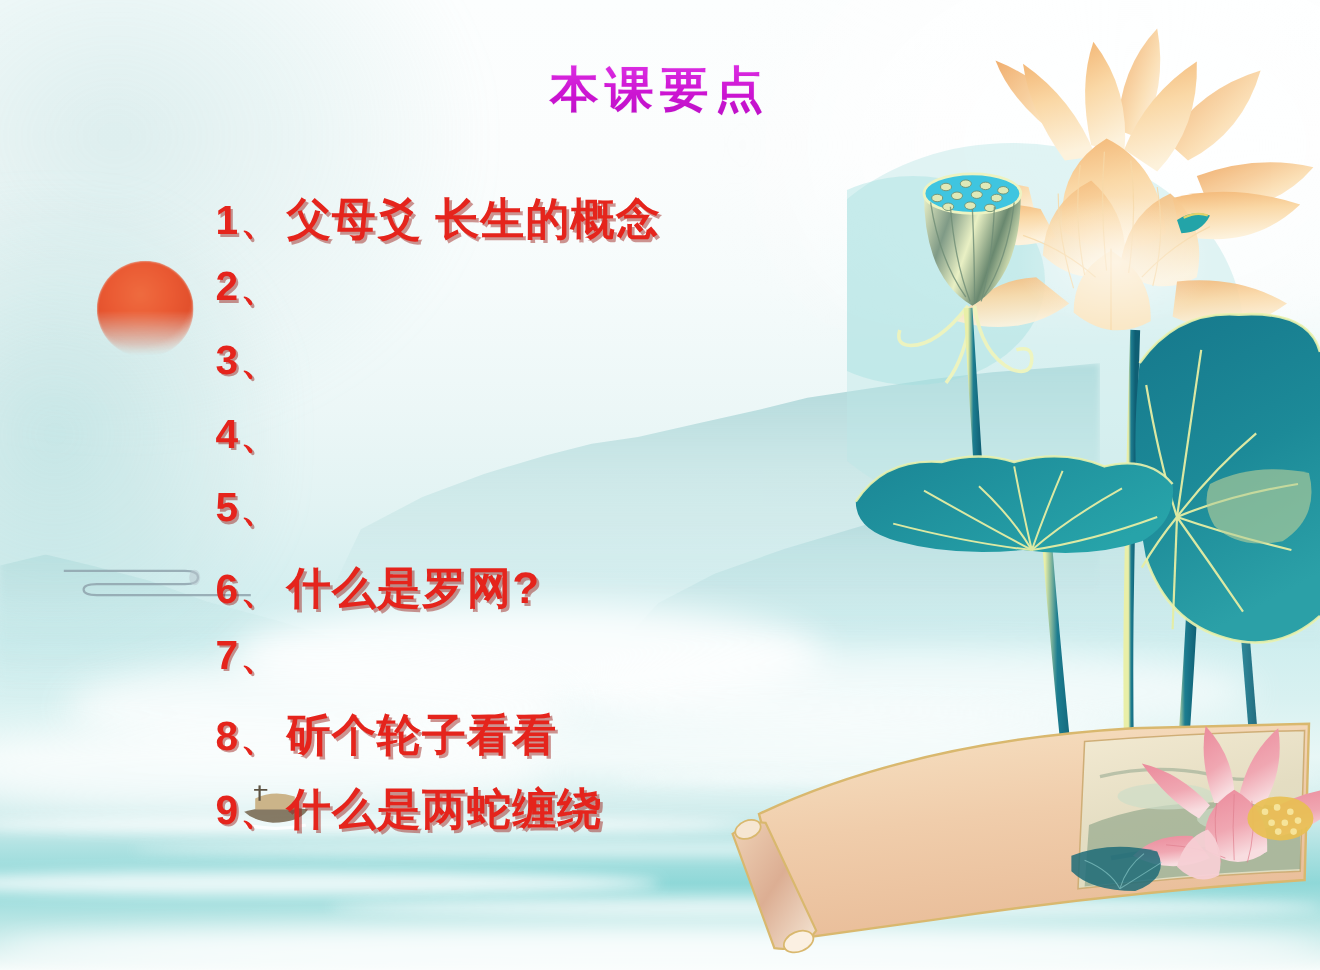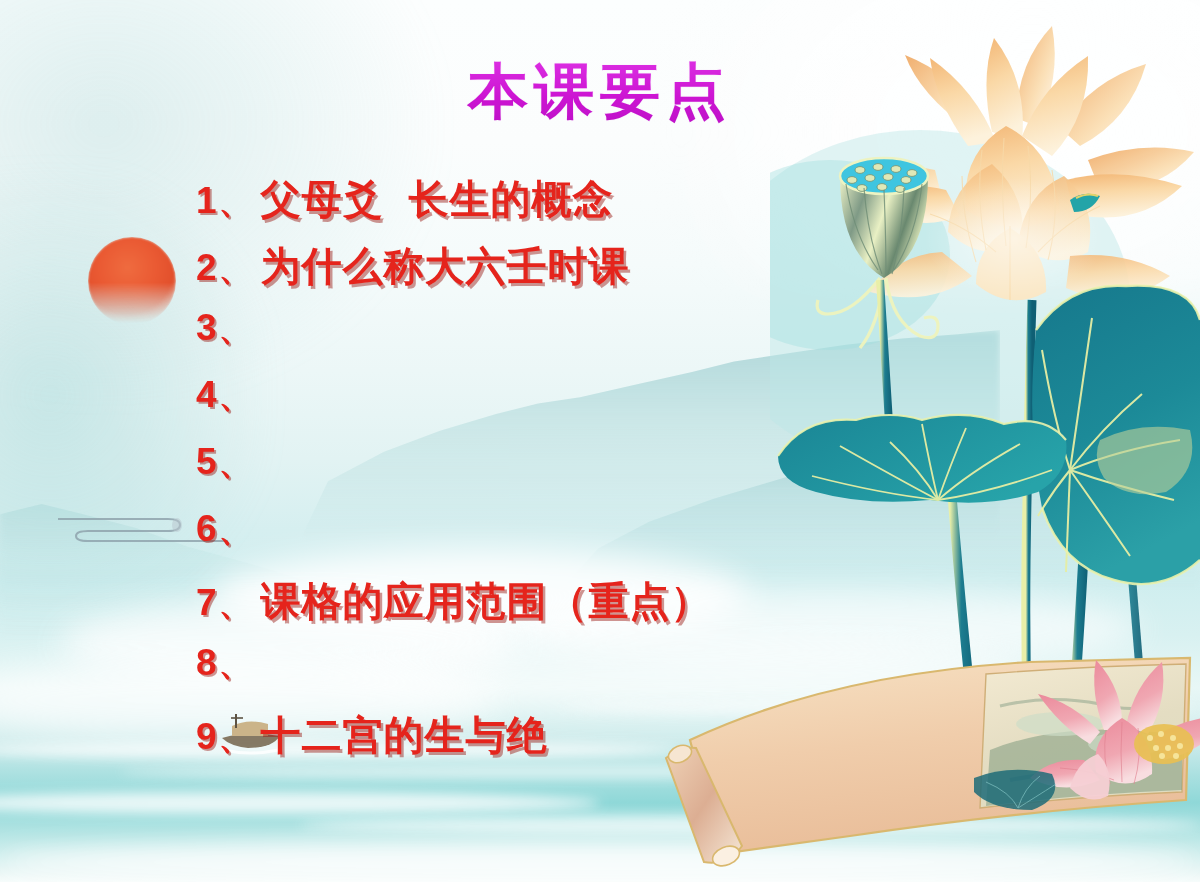--- a/index.html
+++ b/index.html
@@ -130,21 +130,21 @@
   
   .line-deco { position: absolute; left: 40px; top: 500px; }
 
   
   .title {
     position: absolute;
     left: 0; right: 0;
     top: 52px;
     text-align: center;
     font-family: "Liberation Serif", "DejaVu Serif", serif;
-    font-size: 60px;
+    font-size: 44px;
     font-weight: 700;
     letter-spacing: 6px;
     color: #e211e2;
     background: linear-gradient(180deg, #e93ff0 0%, #d116d6 55%, #b910c6 100%);
     -webkit-background-clip: text;
     background-clip: text;
     -webkit-text-fill-color: transparent;
     text-shadow: 0 0 1px rgba(190,20,200,0.25);
     z-index: 40;
   }
@@ -176,21 +176,21 @@
   }
   .dun {
     font-family: "Liberation Sans", "DejaVu Sans", sans-serif;
     font-size: 34px;
     font-weight: 700;
     color: #e5241c;
     text-shadow: 2px 2px 0 rgba(150,20,14,0.45);
     margin-right: 8px;
   }
   .txt {
-    font-family: Liberation Mono, monospace;
+    font-family: Liberation Sans, sans-serif;
     font-size: 40px;
     font-weight: 700;
     color: #e5241c;
     letter-spacing: 1px;
     text-shadow: 2.5px 2.5px 0 rgba(150,20,14,0.45);
   }
 
   
   .art { position: absolute; right: 0; top: 0; width: 430px; height: 882px; z-index: 20; pointer-events: none; }
   .boat { position: absolute; left: 218px; top: 712px; z-index: 30; }
@@ -489,55 +489,55 @@
 
     <div class="row">
       <span class="num">1</span>
       <span class="dun">、</span>
       <span class="txt">父母爻 长生的概念</span>
     </div>
 
     <div class="row">
       <span class="num">2</span>
       <span class="dun">、</span>
-      <span class="txt">为什么称大六壬时课</span>
     </div>
 
     <div class="row">
       <span class="num">3</span>
       <span class="dun">、</span>
     </div>
 
     <div class="row">
       <span class="num">4</span>
       <span class="dun">、</span>
     </div>
 
     <div class="row">
       <span class="num">5</span>
       <span class="dun">、</span>
     </div>
 
     <div class="row">
       <span class="num">6</span>
       <span class="dun">、</span>
+      <span class="txt">什么是罗网?</span>
     </div>
 
     <div class="row">
       <span class="num">7</span>
       <span class="dun">、</span>
-      <span class="txt">课格的应用范围（重点）</span>
     </div>
 
     <div class="row">
       <span class="num">8</span>
       <span class="dun">、</span>
+      <span class="txt">斫个轮子看看</span>
     </div>
 
     <div class="row">
       <span class="num">9</span>
       <span class="dun">、</span>
-      <span class="txt">十二宫的生与绝</span>
+      <span class="txt">什么是两蛇缠绕</span>
     </div>
 
   </div>
 
 </div>
 
 </body></html>

